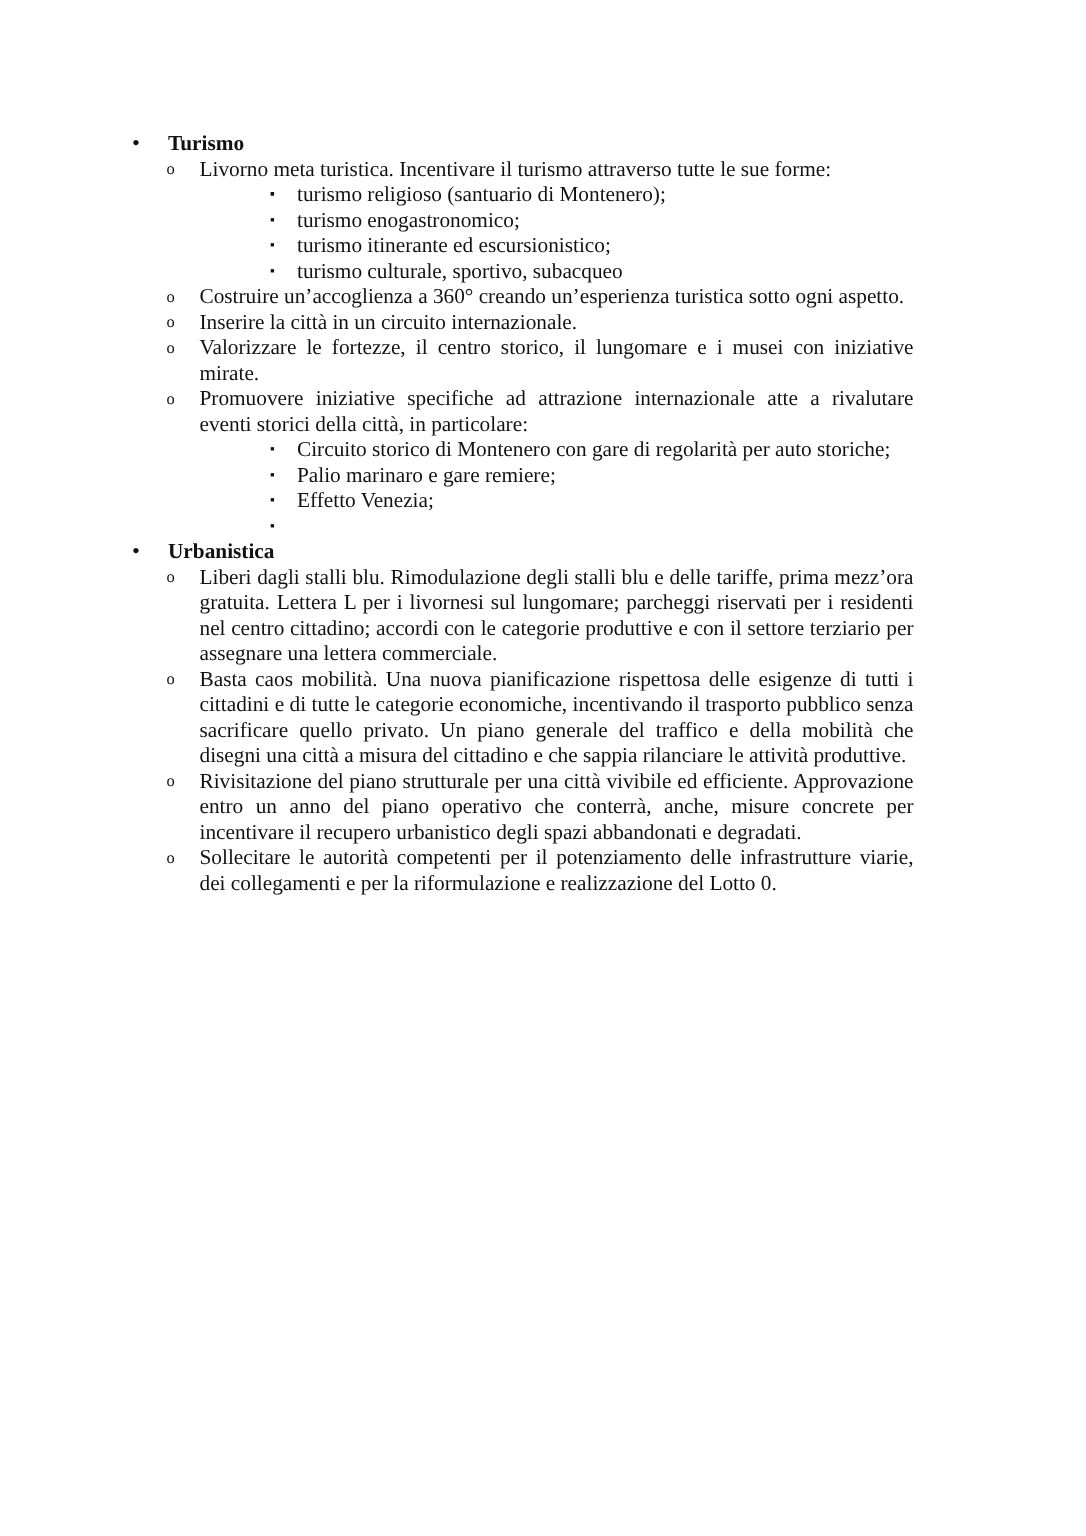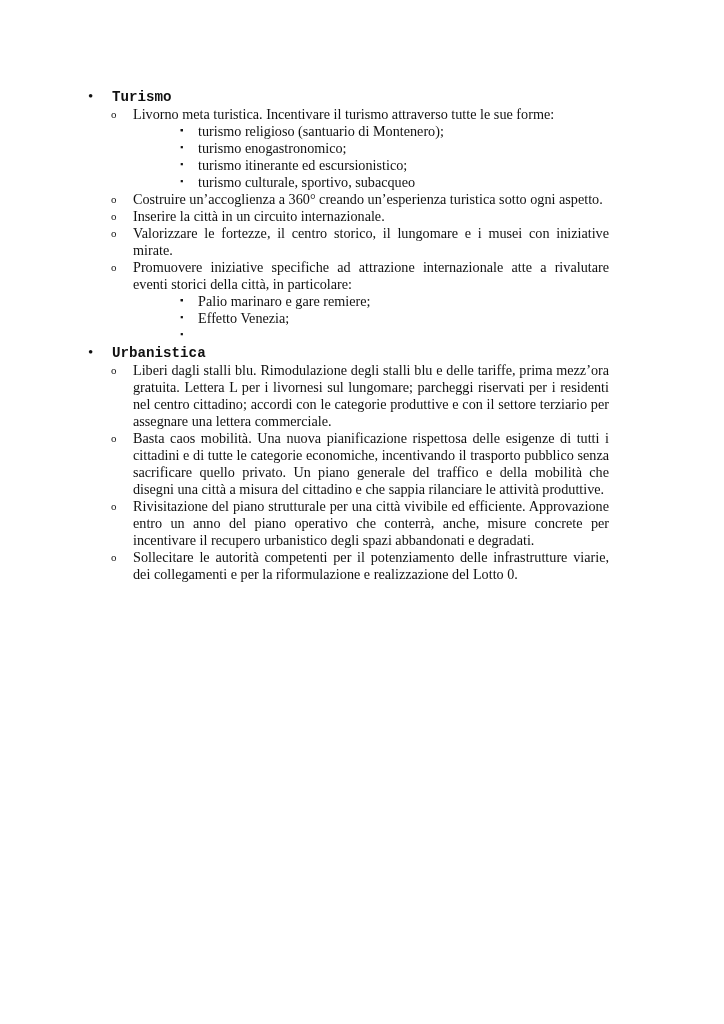--- a/index.html
+++ b/index.html
@@ -4,21 +4,21 @@
 <style>
   html, body { margin:0; padding:0; background:#ffffff; }
   body { width:724px; height:1024px; position:relative; overflow:hidden;
          font-family:"Liberation Serif", "DejaVu Serif", serif; color:#111; font-size:14.2px; }
   .page { position:absolute; left:0; top:0; width:724px; height:1024px; }
   .section { position:relative; margin-left:88px; width:566px; }
   .sec1 { padding-top:88px; }
   .sec2 { margin-top:17px; }
   .l1 { position:relative; padding-left:24px; line-height:17px; }
   .l1 .mark { position:absolute; left:0; top:0; width:20px; font-size:15px; }
-  .l1 .title { font-weight:bold;font-family:Liberation Mono, monospace; }
+  .l1 .title { font-weight:bold; }
   .l2list { margin:0; padding:0; }
   .l2 { position:relative; padding-left:45px; line-height:17px; text-align:justify; width:476px; }
   .l2 .mark { position:absolute; left:23px; top:0; font-size:11px; }
   .l3 { position:relative; padding-left:110px; line-height:17px; }
   .l3 .mark { position:absolute; left:92px; top:-1px; font-size:9px; }
 </style>
 </head>
 <body>
 
 <div class="page">
@@ -48,21 +48,21 @@
         <span> Inserire la città in un circuito internazionale.</span>
       </div>
       <div class="l2">
         <span class="mark">o</span>
         <span>Valorizzare le fortezze, il centro storico, il lungomare e i musei con iniziative mirate.</span>
       </div>
       <div class="l2">
         <span class="mark">o</span>
         <span>Promuovere iniziative specifiche ad attrazione internazionale atte a rivalutare eventi storici della città, in particolare:</span>
       </div>
-      <div class="l3"><span class="mark">▪</span></div>
+      <div class="l3"><span class="mark">▪</span><span>Circuito storico di Montenero con gare di regolarità per auto storiche;</span></div>
       <div class="l3"><span class="mark">▪</span><span>Palio marinaro e gare remiere;</span></div>
       <div class="l3"><span class="mark">▪</span><span>Effetto Venezia;</span></div>
       <div class="l3"><span class="mark">▪</span></div>
     </div>
   </div>
 
   <div class="section sec2">
     <div class="l1">
       <span class="mark">•</span>
       <span class="title">Urbanistica</span>

